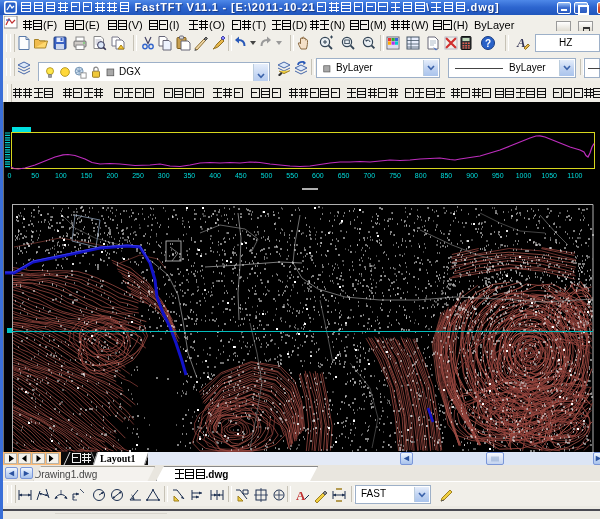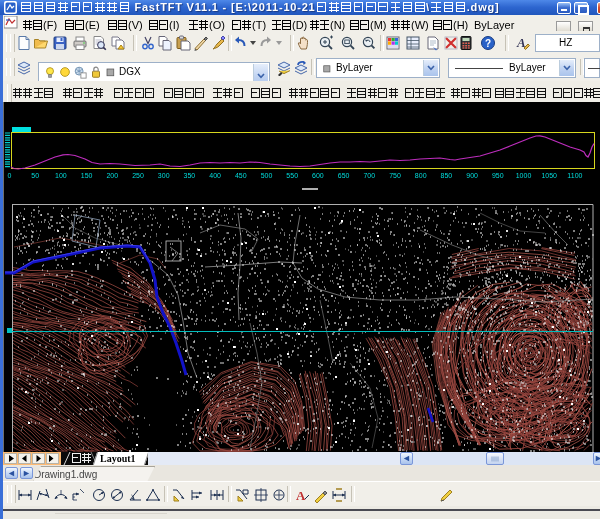--- a/index.html
+++ b/index.html
@@ -775,20 +775,21 @@
  <div class="sbtn" style="left:483px;width:18px;background:linear-gradient(#f8faff,#d8e2f6 55%,#c4d4f0)"><svg width="16" height="11">
         <path d="M5 3.5v5M7 3.5v5M9 3.5v5M11 3.5v5" stroke="#8aa4cc" stroke-width="1"></path>
       </svg></div>
  <div class="sbtn" style="left:590px;width:10px">►</div>
 </div>
 
 <div id="doctabs" class="abs">
  <div class="sbtn" style="left:2px;top:2px;width:13px;height:12px;border-radius:2px">◄</div>
  <div class="sbtn" style="left:17px;top:2px;width:13px;height:12px;border-radius:2px">►</div>
  <div class="dtab" style="left:30px;width:120px;background:#f4f2ee;border:1px solid #a8a49a;border-bottom:none;clip-path:polygon(8px 0,100% 0,calc(100% - 8px) 100%,0 100%);color:#444">Drawing1.dwg</div>
+ <div class="dtab" style="left:153px;width:162px;background:#fff;border:1px solid #888;border-bottom:none;clip-path:polygon(8px 0,100% 0,calc(100% - 8px) 100%,0 100%);color:#000;font-weight:bold;text-align:left;padding-left:17px;box-sizing:border-box"><i class="cj cjA"></i><i class="cj cjC"></i><i class="cj cjC"></i>.dwg</div>
 </div>
 
 <div id="btb" class="abs">
     <div class="grip" style="left:4px"></div>
     <div class="grip" style="left:8px"></div>
     <svg class="ico2" style="left:14px" width="16" height="16" viewBox="0 0 16 16">
       <path d="M2 3v10M14 3v10" stroke="#1c2f50"></path>
       <path d="M2 8h12" stroke="#1c2f50"></path>
       <path d="M2 8l3-1.4v2.8zM14 8l-3-1.4v2.8z" fill="#1c2f50"></path>
     </svg>
@@ -874,20 +875,28 @@
       <path d="M5 2h6M5 14h6" stroke="#a08020" stroke-width="1.4"></path>
     </svg>
     <svg class="ico2" style="left:436px" width="16" height="16" viewBox="0 0 16 16">
       <path d="M2 14l1-3 8-8 2 2-8 8z" fill="#f0d040" stroke="#a08020"></path>
       <path d="M2 14l3-1" stroke="#555"></path>
     </svg>
     <div class="sep" style="left:161px"></div>
     <div class="sep" style="left:225px"></div>
     <div class="sep" style="left:284px"></div>
     <div class="sep" style="left:348px"></div>
+    <div class="combo" style="left:352px;top:3px;width:76px;height:19px">
+      <span style="position:absolute;left:5px;top:2px;color:#000">FAST</span>
+      <div class="cbtn" style="background:linear-gradient(#e6eefb,#c2d4f2 50%,#aac4ec)">
+        <svg width="8" height="6">
+          <path d="M1 1l3 3.4L7 1" fill="none" stroke="#3a62aa" stroke-width="1.6"></path>
+        </svg>
+      </div>
+    </div>
   </div>
 
 <div id="status" class="abs">
     <div class="abs" style="left:0;top:3px;width:597px;height:1.5px;background:#4a4a52"></div>
     <div class="abs" style="left:52px;top:7px;width:112px;height:1px;background:#d8d5cd"></div>
   </div>
 <div id="leftborder" class="abs"></div>
 <div class="abs" style="left:3px;top:102px;width:1px;height:350px;background:#6e6e68"></div>
 
 </body></html>

